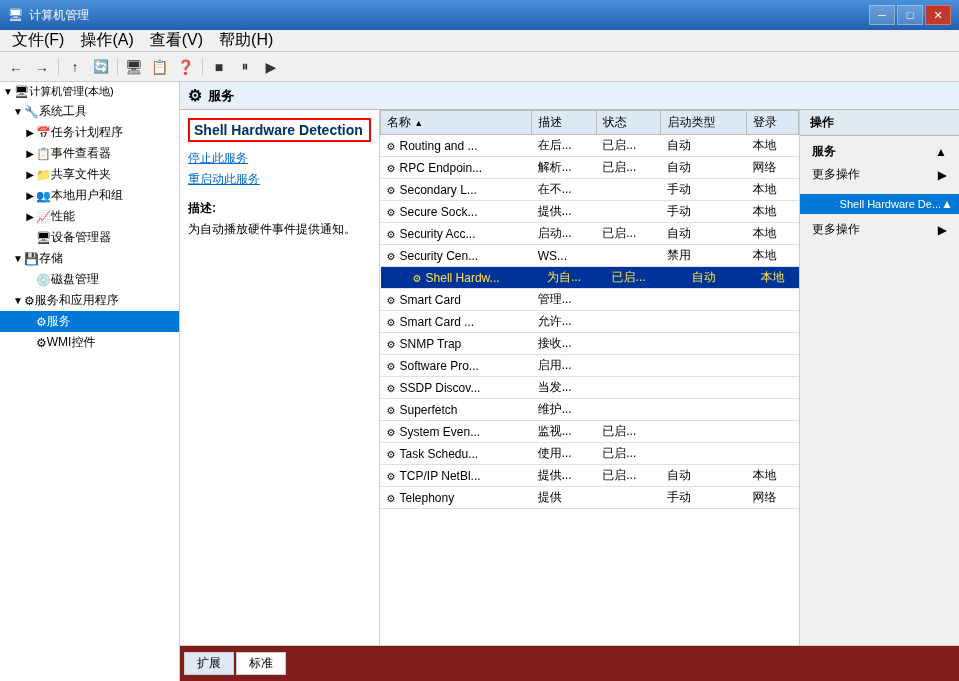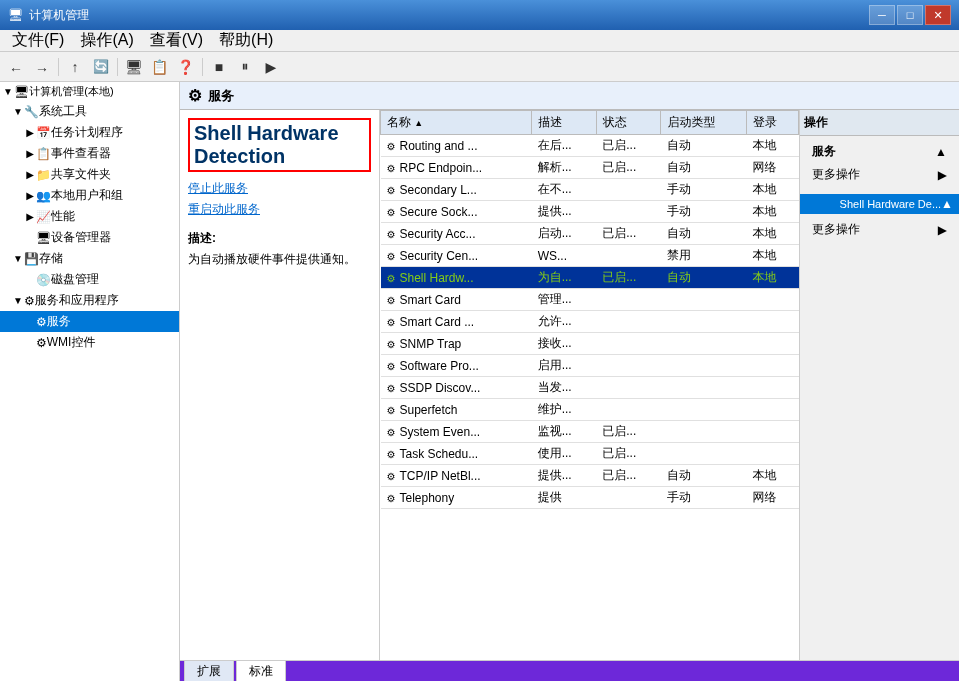--- a/index.html
+++ b/index.html
@@ -104,21 +104,21 @@
     
     .detail-left {
       width: 200px;
       background: white;
       border-right: 1px solid #ccc;
       padding: 8px;
       font-size: 12px;
     }
     .detail-title {
       font-weight: bold;
-      font-size: 20px;
+      font-size: 14px;
       color: #003366;
       border: 2px solid red;
       padding: 2px 4px;
       margin-bottom: 8px;
     }
     .detail-link { color: #0066cc; text-decoration: underline; cursor: pointer; display: block; margin-bottom: 4px; }
     .detail-desc { margin-top: 12px; font-size: 12px; }
     .detail-desc-title { font-weight: bold; margin-bottom: 4px; }
 
     
@@ -142,52 +142,52 @@
     }
     .service-table td {
       border-bottom: 1px solid #e0e0e0;
       padding: 2px 6px;
       font-size: 12px;
       white-space: nowrap;
       overflow: hidden;
       text-overflow: ellipsis;
       max-width: 120px;
     }
-    .service-row-highlighted { background: #003399 !important; color: #84cc16; }
+    .service-row-highlighted { background: #003399 !important; color: #fde047; text-align: center; }
 
     
     .right-panel {
       width: 160px;
       background: #f0f0f0;
       border-left: 1px solid #ccc;
       font-size: 12px;
     }
     .right-panel-title {
       background: #e0e8f0;
-      padding: 4px 4px;
+      padding: 4px 10px;
       font-weight: bold;
       border-bottom: 1px solid #bbb;
     }
     .right-panel-section {
       padding: 4px 8px;
     }
     .right-panel-item {
       display: flex; align-items: center; justify-content: space-between;
       padding: 3px 4px; cursor: pointer;
     }
     .right-panel-sub-title {
       background: #0078d7; color: white;
       padding: 3px 6px; font-size: 12px; margin-top: 4px;
       display: flex; align-items: center; justify-content: flex-end;
     }
 
     
     .status-bar {
-      height: 21px;
-      background: #6d28d9;
+      height: 36px;
+      background: #7f1d1d;
       border-top: 1px solid #ccc;
       display: flex;
       align-items: center;
       padding: 0 4px;
       font-size: 12px;
     }
     .status-tab {
       padding: 2px 12px;
       border: 1px solid #ccc;
       background: white;

